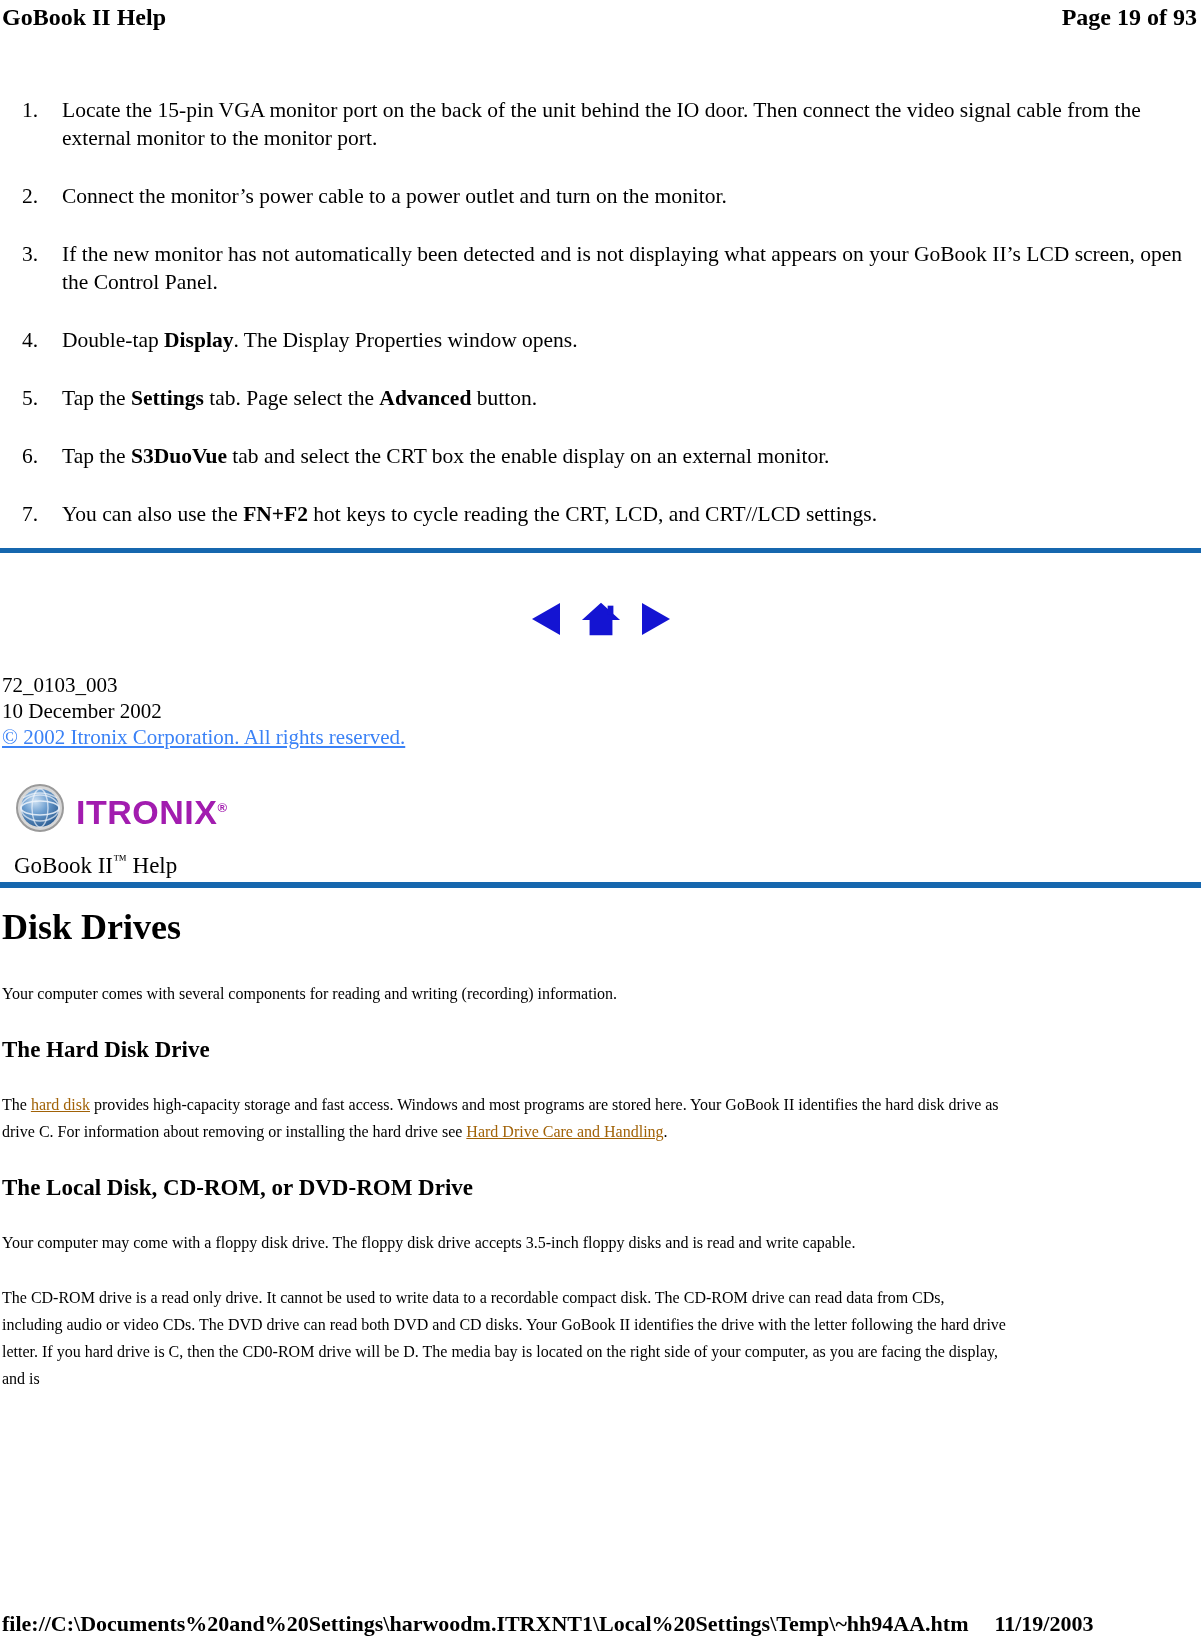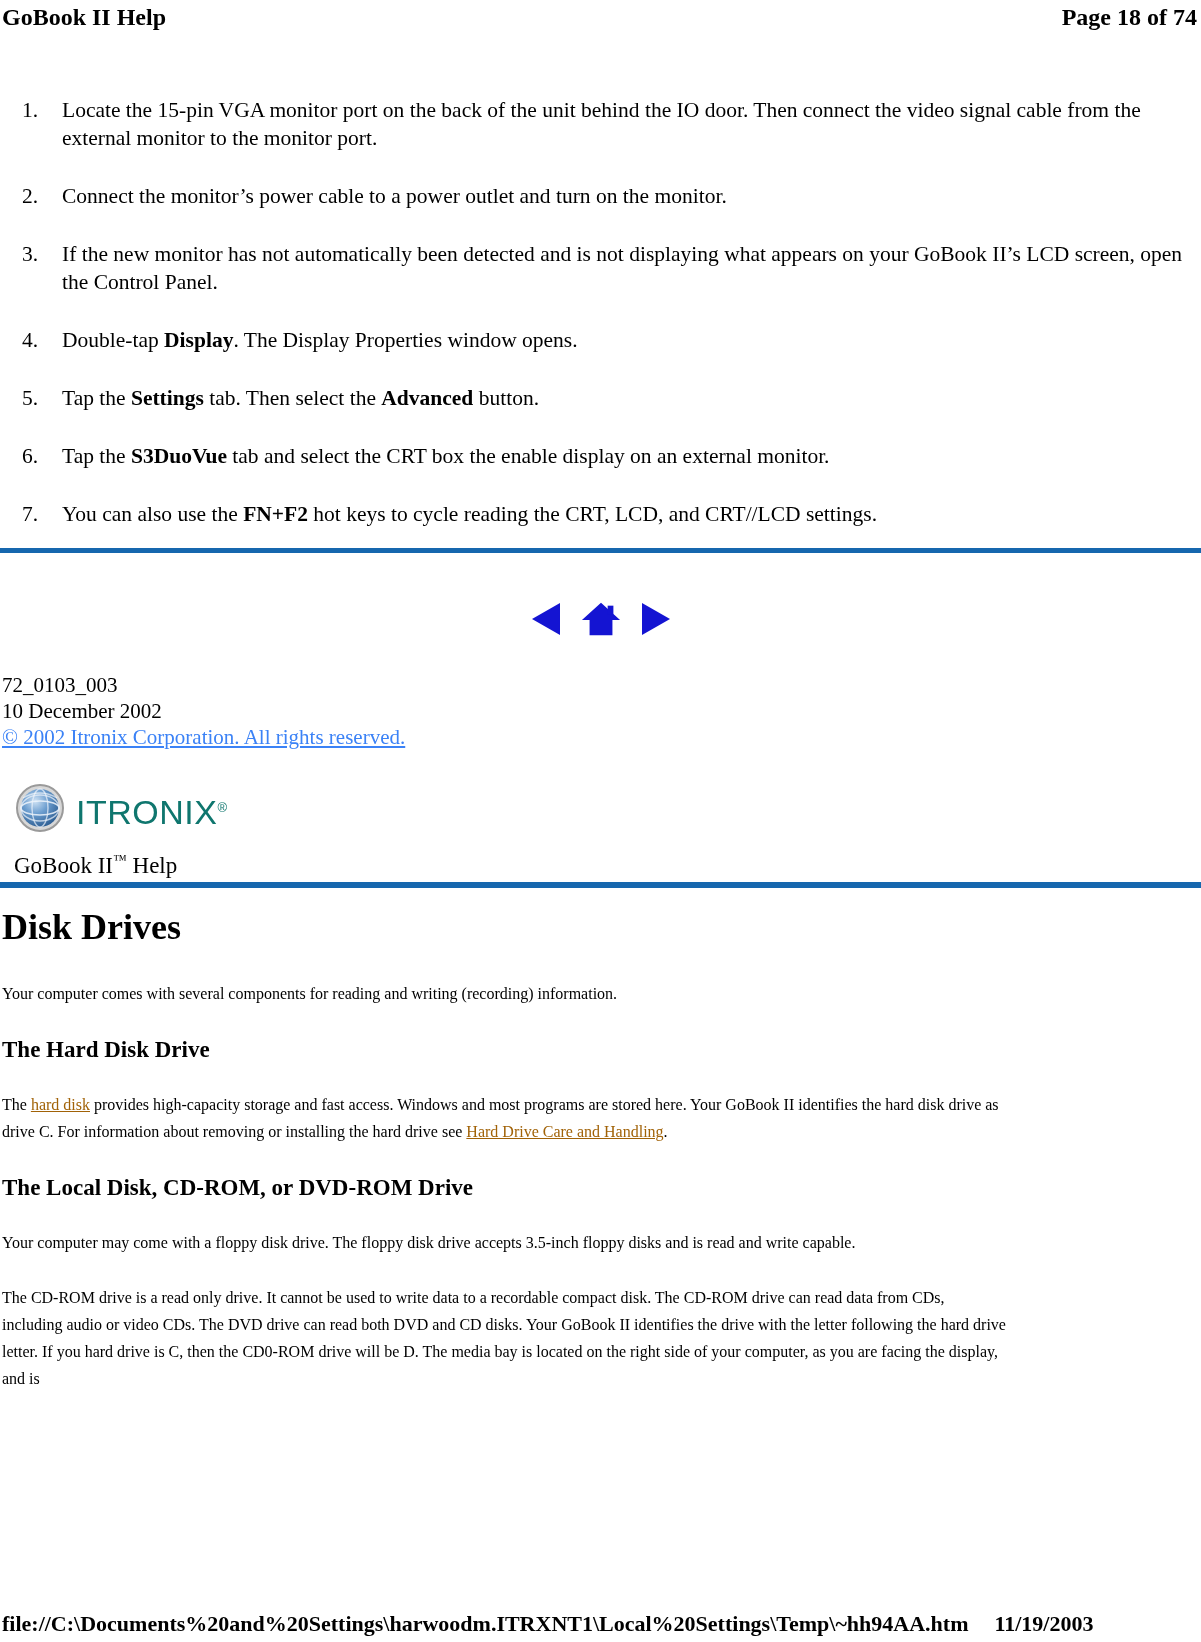--- a/index.html
+++ b/index.html
@@ -122,24 +122,24 @@
   .logo-block {
     position: absolute;
     top: 782px;
     left: 14px;
     display: flex;
     align-items: center;
     gap: 10px;
   }
   .logo-word {
     font-family: "Liberation Sans", "DejaVu Sans", sans-serif;
-    font-weight: normal;
+    font-weight: bold;
     font-size: 34px;
     letter-spacing: 0.5px;
-    color: #0f766e;
+    color: #a21caf;
     position: relative;
     line-height: 44px;
   }
   .logo-word .reg {
     font-size: 13px;
     vertical-align: super;
     letter-spacing: 0;
   }
 
   .help-title {
@@ -208,21 +208,21 @@
   .page-footer .path { padding-left: 2px; }
   .page-footer .date { margin-left: 26px; }
 </style>
 </head>
 <body>
 
 <div class="page">
 
   <div class="page-header">
     <div class="hdr-left">GoBook II Help</div>
-    <div class="hdr-right">Page 18 of 74</div>
+    <div class="hdr-right">Page 19 of 93</div>
   </div>
 
   <div class="content">
     <ol class="steps" id="steps-list">
         <li>
           <span class="num">1.</span>
           <span class="txt"><span>Locate the 15-pin VGA monitor port on the back of the unit behind the IO door. Then connect the video signal cable from the external monitor to the monitor port.</span></span>
         </li>
         <li>
           <span class="num">2.</span>
@@ -231,21 +231,21 @@
         <li>
           <span class="num">3.</span>
           <span class="txt"><span>If the new monitor has not automatically been detected and is not displaying what appears on your GoBook II’s LCD screen, open the Control Panel.</span></span>
         </li>
         <li>
           <span class="num">4.</span>
           <span class="txt"><span>Double-tap </span><b>Display</b><span>. The Display Properties window opens.</span></span>
         </li>
         <li>
           <span class="num">5.</span>
-          <span class="txt"><span>Tap the </span><b>Settings</b><span> tab. Then select the </span><b>Advanced</b><span> button.</span></span>
+          <span class="txt"><span>Tap the </span><b>Settings</b><span> tab. Page select the </span><b>Advanced</b><span> button.</span></span>
         </li>
         <li>
           <span class="num">6.</span>
           <span class="txt"><span>Tap the </span><b>S3DuoVue</b><span> tab and select the CRT box the enable display on an external monitor.</span></span>
         </li>
         <li>
           <span class="num">7.</span>
           <span class="txt"><span>You can also use the </span><b>FN+F2</b><span> hot keys to cycle reading the CRT, LCD, and CRT//LCD settings.</span></span>
         </li>
       </ol>

